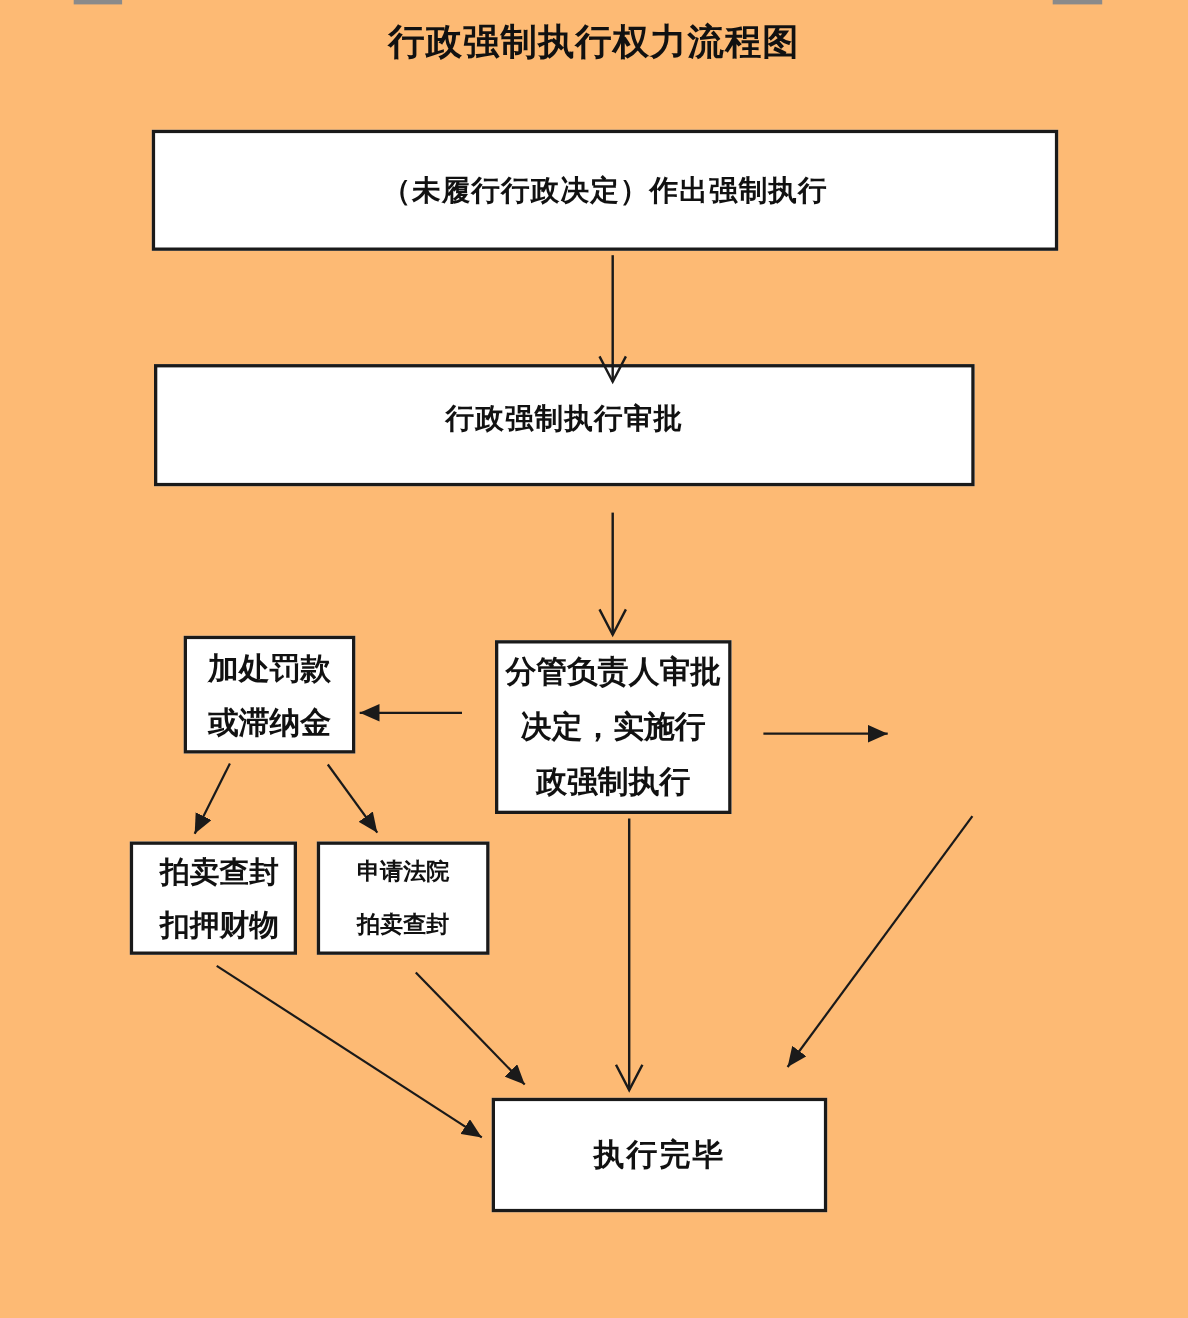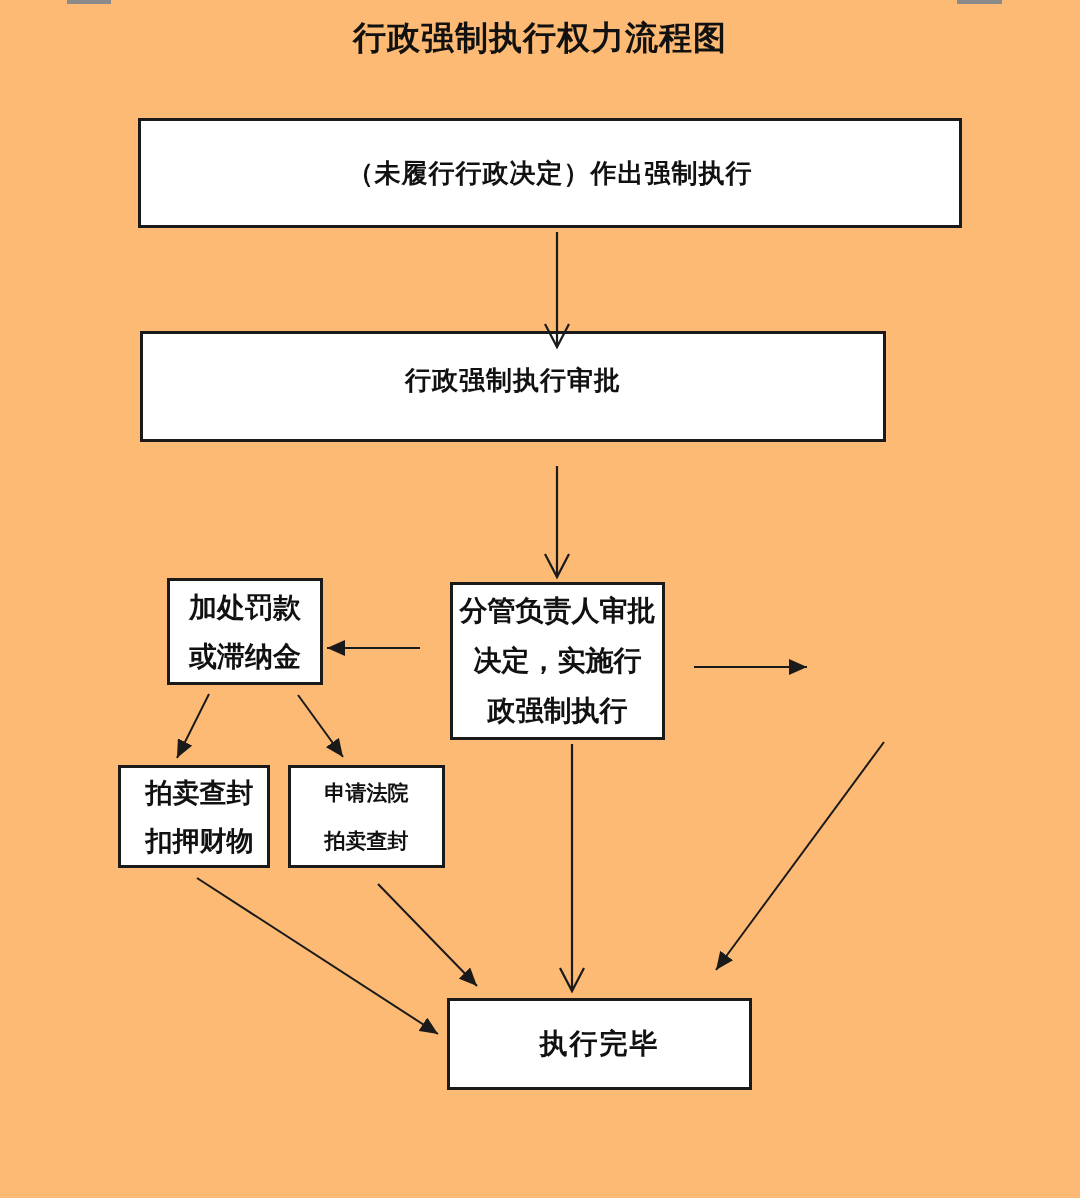--- a/index.html
+++ b/index.html
@@ -77,21 +77,21 @@
   #node-substitute .label { font-size: 28px; }
 
   
   #node-auction { left: 118px; top: 765px; width: 152px; height: 103px; }
   #node-auction .label { font-size: 27px; line-height: 48px; margin-left: 11px; }
 
   #node-court   { left: 288px; top: 765px; width: 157px; height: 103px; }
   #node-court .label { font-size: 21px; line-height: 48px; }
 
   
-  #node-complete { left: 447px; top: 998px; width: 305px; height: 92px; }
+  #node-complete { left: 447px; top: 998px; width: 305px; height: 104px; }
   #node-complete .label { font-size: 28px; letter-spacing: 2px; }
 
   .arrows {
     position: absolute;
     left: 0;
     top: 0;
     pointer-events: none;
   }
 </style>
 </head>

